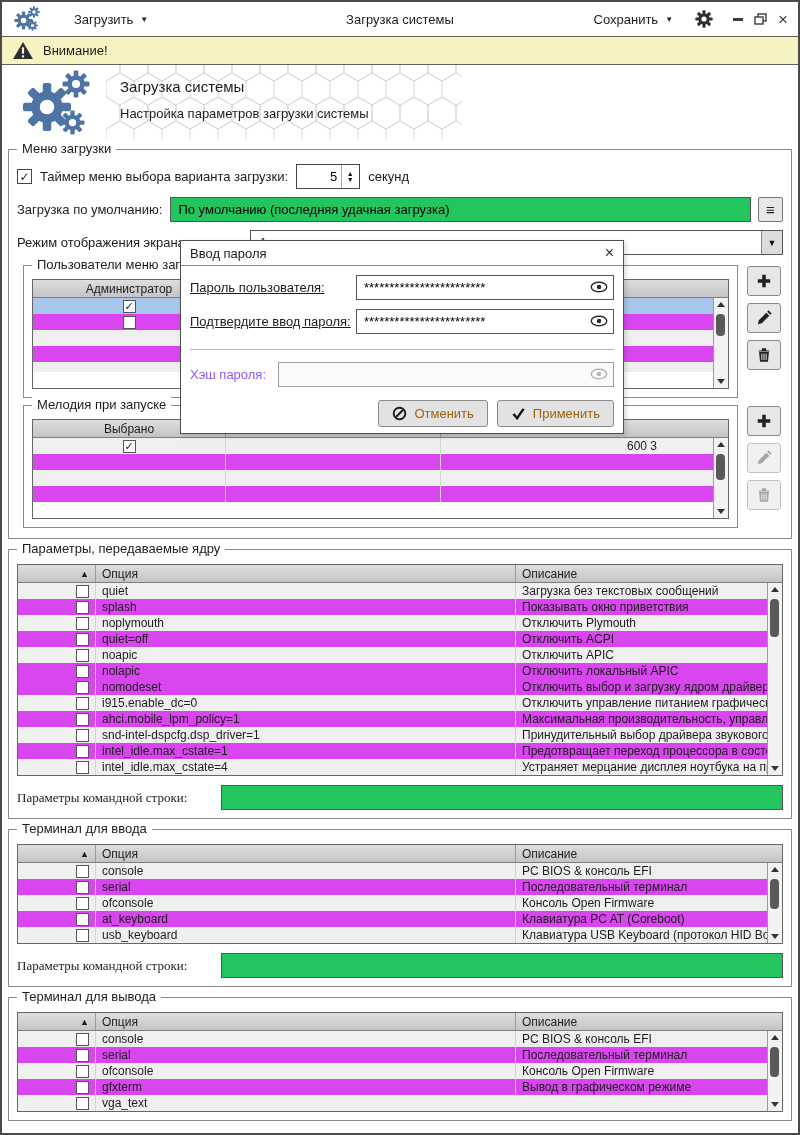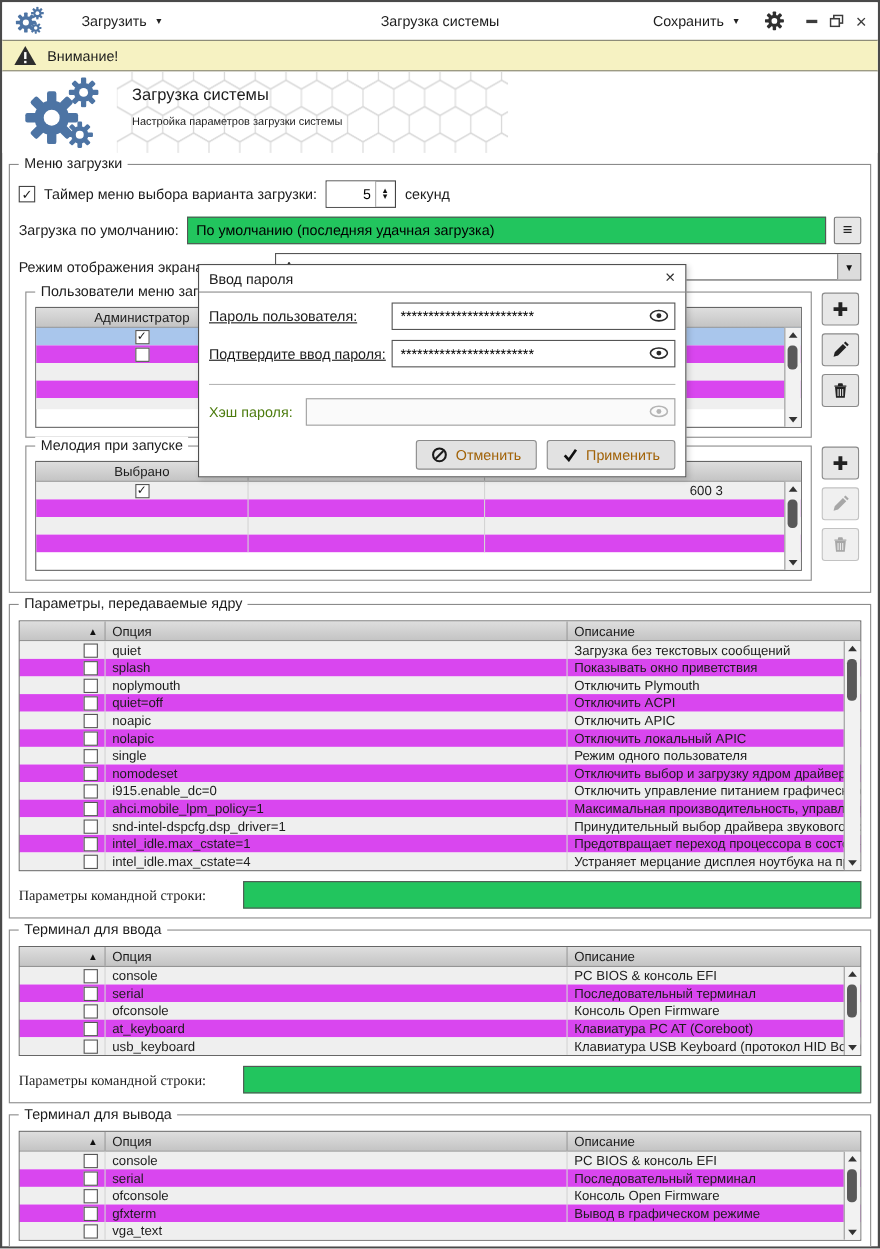--- a/index.html
+++ b/index.html
@@ -17,21 +17,21 @@
   .closex { font-size:17px; line-height:1; color:#3c3c3c; }
 
   
   .warnbar { height:29px; background:#f6f2c2; border-top:1px solid #62625a; border-bottom:1px solid #62625a; display:flex; align-items:center; gap:9px; padding:0 10px; font-size:13px; }
 
   
   .appheader { height:74px; position:relative; background:#fff; }
   .hexbg { position:absolute; left:104px; top:0; }
   .applogo { position:absolute; left:16px; top:3px; }
   .apptitle { position:absolute; left:118px; top:13px; font-size:15px; }
-  .appsub { position:absolute; left:118px; top:41px; font-size:10px; }
+  .appsub { position:absolute; left:118px; top:41px; font-size:13px; }
 
   
   .group { border:1px solid #8b8b8b; margin:10px 6px 8px; position:relative; padding:14px 8px 8px; background:#fff; }
   .legend { position:absolute; top:-9px; left:8px; background:#fff; padding:0 5px; font-size:13px; }
   .subrow { display:flex; align-items:flex-start; margin-bottom:7px; }
   .subgroup { flex:1; border:1px solid #8b8b8b; position:relative; padding:13px 8px 8px; margin-left:6px; }
   .btncol { width:36px; display:flex; flex-direction:column; gap:7px; margin-left:9px; padding-top:1px; }
   .iconbtn { width:34px; height:30px; background:#e7e7e7; border:1px solid #8a8a8a; border-radius:3px; display:grid; place-items:center; }
   .iconbtn.disabled { background:#f0f0f0; border-color:#c2c2c2; }
   .iconbtn.disabled svg { opacity:.35; }
@@ -93,21 +93,21 @@
   .dialog { position:absolute; left:178px; top:238px; width:444px; height:194px; background:#fff; border:1px solid #4f4f4f; z-index:50; box-shadow:2px 2px 5px rgba(0,0,0,.15); }
   .dlg-title { height:25px; display:flex; align-items:center; padding:0 9px; border-bottom:1px solid #8a8a8a; font-size:13px; }
   .dlg-close { margin-left:auto; font-size:16px; color:#333; line-height:1; }
   .dlg-body { padding:9px 9px 8px; }
   .drow { display:flex; align-items:center; margin-bottom:9px; font-size:13px; }
   .drow .dlab { width:166px;text-decoration:underline; }
   .pwwrap { position:relative; flex:1; }
   .pwwrap input { width:100%; height:25px; border:1px solid #555; padding:0 26px 0 7px; font-size:13px; font-family:inherit; outline:none; }
   .pwwrap .eye { position:absolute; right:6px; top:6px; }
   .dlg-sep { border-top:1px solid #b5b5b5; margin:11px 0 12px; }
-  .hlab { width:88px; color:#4d7c0f; }
+  .hlab { width:88px; color:#8b5cf6; }
   .pwwrap.dis input { border-color:#9f9f9f; }
   .dlg-btns { display:flex; justify-content:flex-end; gap:9px; margin-top:13px; }
   .btn { height:27px; background:#e2e2e2; border:1px solid #8a8a8a; border-radius:3px; padding:0 13px; font-size:13px; display:flex; align-items:center; gap:7px; color:#a16207; }
 </style>
 </head>
 <body>
 
 <svg width="0" height="0" style="position:absolute">
   <defs>
     <symbol id="gear" viewBox="-10 -10 20 20">
@@ -427,27 +427,20 @@
           <span class="td kc2">noapic</span>
           <span class="td kc3">Отключить APIC</span>
         </div>
       <div class="trow w">
           <span class="td kc1">
             <span class="cb"></span>
           </span>
           <span class="td kc2">nolapic</span>
           <span class="td kc3">Отключить локальный APIC</span>
         </div>
-      <div class="trow g">
-          <span class="td kc1">
-            <span class="cb"></span>
-          </span>
-          <span class="td kc2">single</span>
-          <span class="td kc3">Режим одного пользователя</span>
-        </div>
       <div class="trow w">
           <span class="td kc1">
             <span class="cb"></span>
           </span>
           <span class="td kc2">nomodeset</span>
           <span class="td kc3">Отключить выбор и загрузку ядром драйверов видео</span>
         </div>
       <div class="trow g">
           <span class="td kc1">
             <span class="cb"></span>

